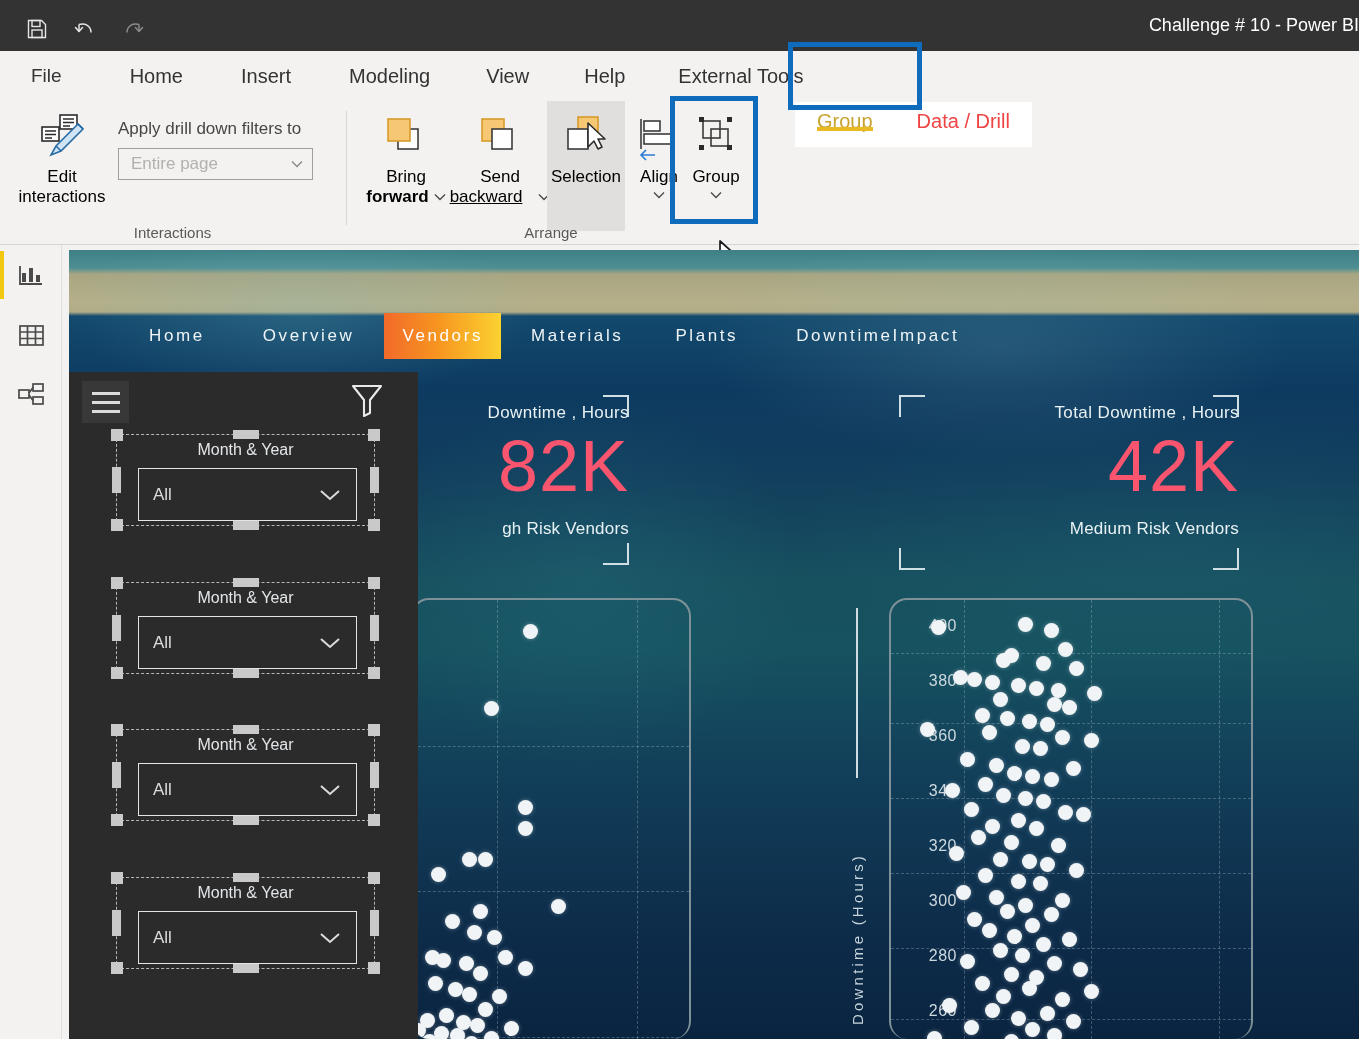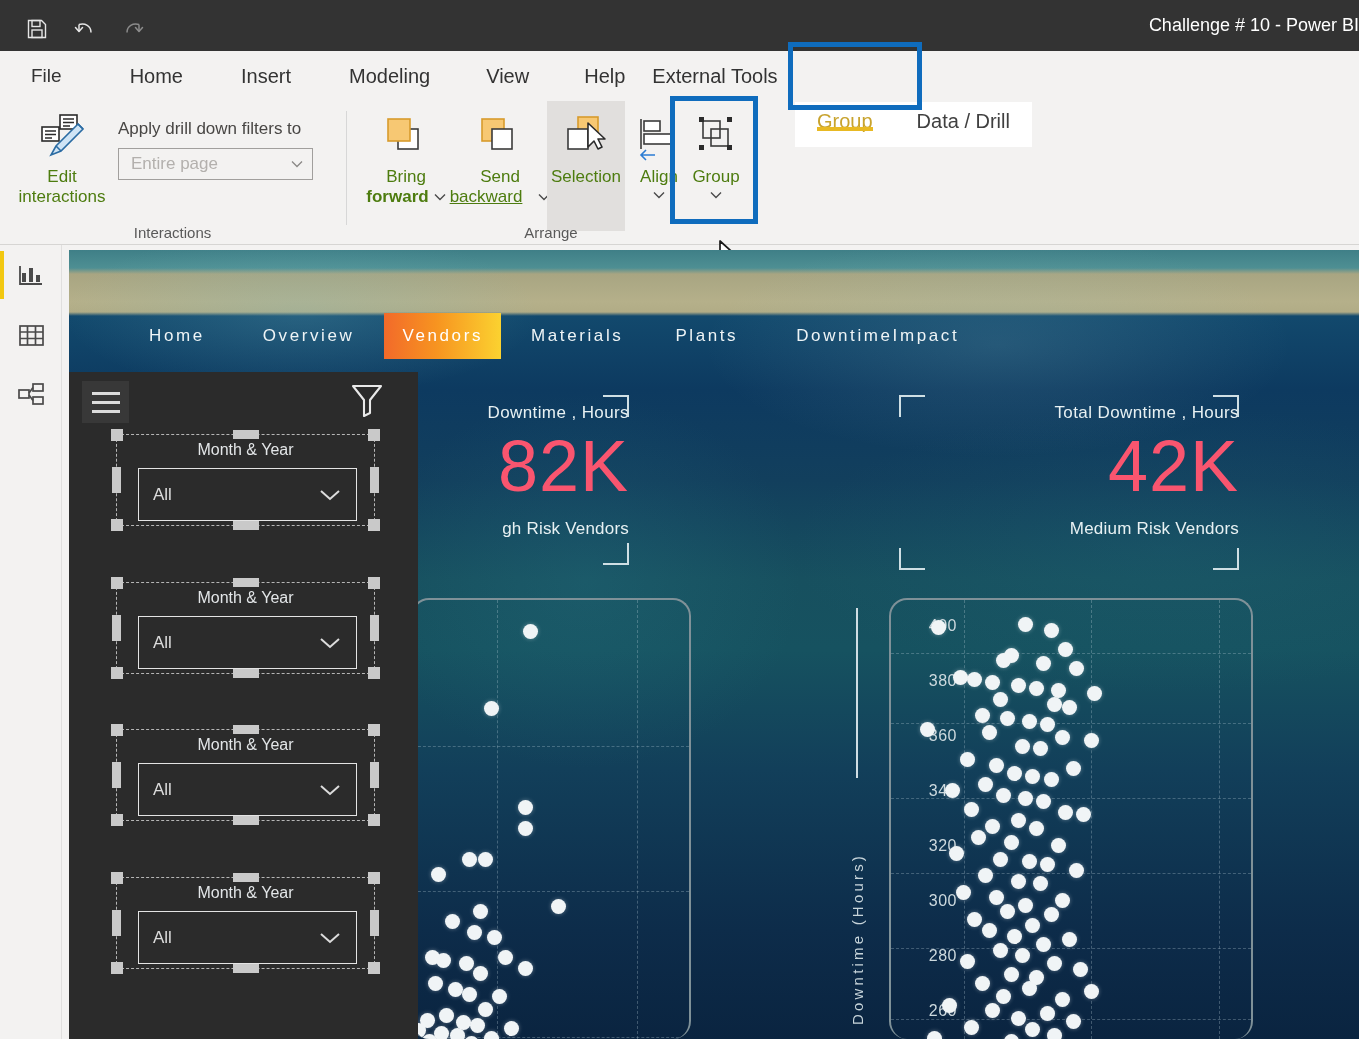--- a/index.html
+++ b/index.html
@@ -41,29 +41,29 @@
     font-size: 20px; color: #333333; cursor: pointer;
     padding: 0 0 0 0; height: 50px; display: flex; align-items: center;
     white-space: nowrap;
   }
   .tab.file { margin-left: 31px; font-size: 19px; }
   .tab.home { margin-left: 68px; }
   .tab.insert { margin-left: 58px; }
   .tab.modeling { margin-left: 58px; }
   .tab.view { margin-left: 56px; }
   .tab.help { margin-left: 55px; }
-  .tab.external { margin-left: 27px; }
+  .tab.external { margin-left: 53px; }
 
   .ctx-group {
     position: absolute; left: 795px; top: 51px;
     height: 45px; background: #ffffff;
     display: flex; align-items: flex-start;
   }
   .ctx-tab {
-    font-size: 20px; color: #404040; padding: 8px 22px 0 22px;
+    font-size: 20px; color: #ef4444; padding: 8px 22px 0 22px;
     position: relative; cursor: pointer; white-space: nowrap;
   }
   .ctx-tab.active { color: #c8a32e; }
   .ctx-tab.active::after {
     content: ""; position: absolute; left: 22px; right: 22px; bottom: 2px;
     height: 4px; background: #e8b923;
   }
   .annot-box {
     position: absolute; border: 5px solid #0f6cbd; pointer-events: none;
   }
@@ -80,21 +80,21 @@
     font-size: 15px; color: #595959;
   }
   .rsep {
     position: absolute; top: 10px; width: 1px; height: 114px;
     background: #d7d7d7;
   }
 
   .btn-big {
     position: absolute; display: flex; flex-direction: column;
     align-items: center; cursor: pointer; text-align: center;
-    font-size: 17px; color: #4d7c0f; line-height: 1.17;
+    font-size: 17px; color: #000000; line-height: 1.17;
   }
   .btn-big .ico { height: 58px; display: flex; align-items: center; justify-content: center; }
   .btn-big.selected-bg { background: #e1dfdd; }
 
   .field-label { position: absolute; font-size: 17px; color: #484644; }
   .combo {
     position: absolute; border: 1px solid #a19f9d; background: #f3f2f1;
     display: flex; align-items: center; justify-content: space-between;
     padding: 0 9px 0 12px; cursor: pointer;
   }

